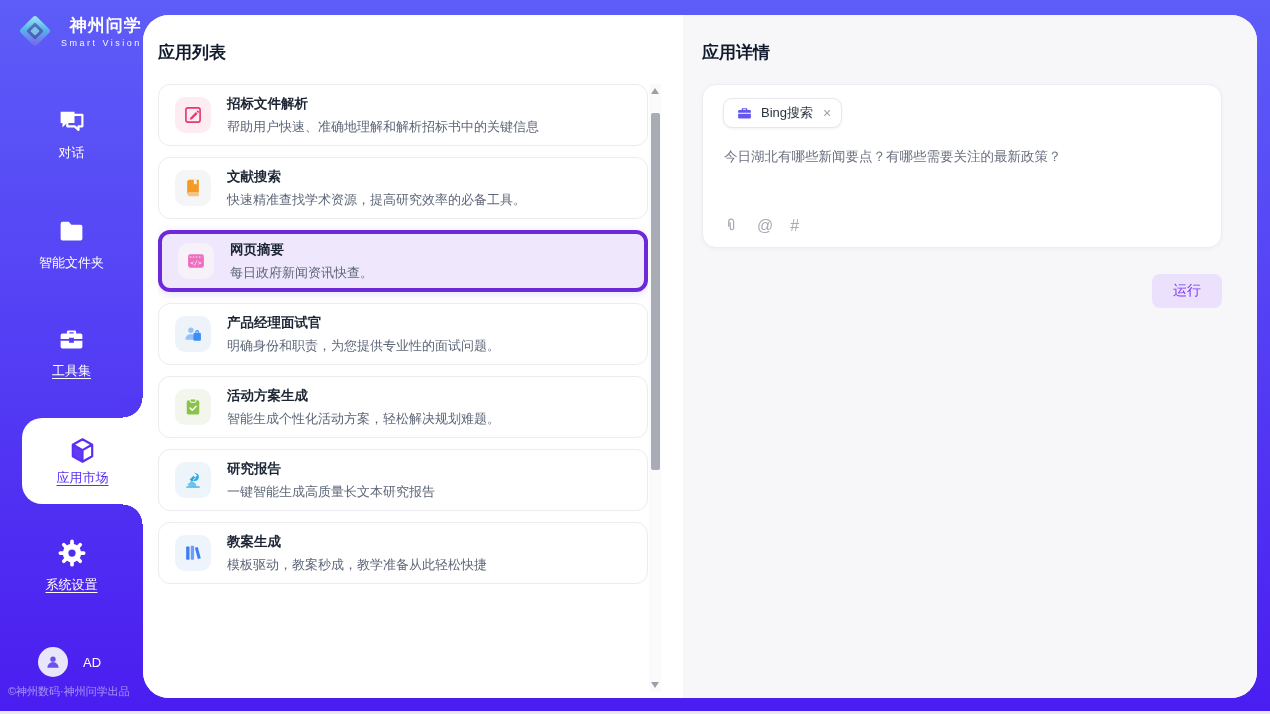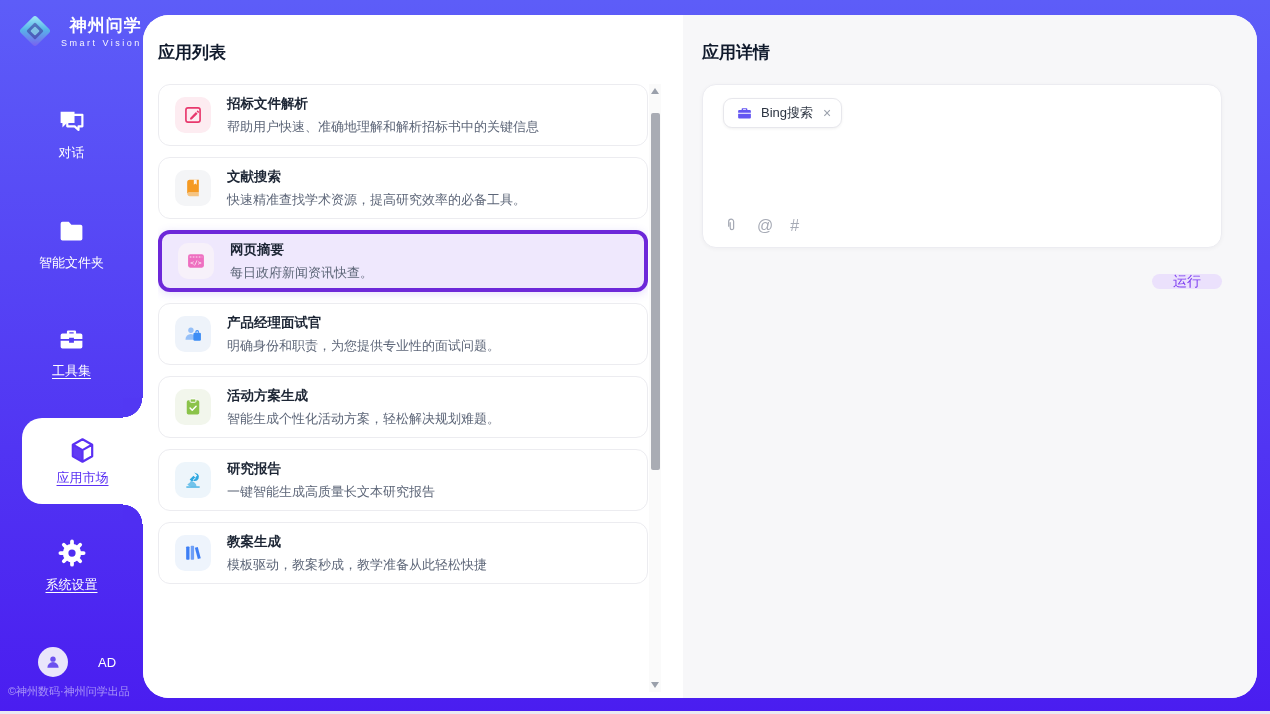--- a/index.html
+++ b/index.html
@@ -33,21 +33,21 @@
   .nav-item.active {
     left:22px; width:121px; height:86px; justify-content:center; gap:3px;
     background:#fff; border-radius:20px 0 0 20px; color:#5a30f3;
   }
   .nav-item.active::before, .nav-item.active::after {
     content:""; position:absolute; right:0; width:20px; height:20px;
   }
   .nav-item.active::before { top:-20px;  background:radial-gradient(circle 20px at 0 0,   #5238f3 0 19px,#fff 19.5px); }
   .nav-item.active::after  { bottom:-20px; background:radial-gradient(circle 20px at 0 100%,#4f2ef2 0 19px,#fff 19.5px); }
 
-  .user-row { position:absolute; left:38px; top:647px; display:flex; align-items:center; gap:30px; color:#fff; cursor:pointer; }
+  .user-row { position:absolute; left:38px; top:647px; display:flex; align-items:center; gap:15px; color:#fff; cursor:pointer; }
   .avatar { width:30px; height:30px; border-radius:50%; background:#e9e5fb; display:flex; align-items:center; justify-content:center; color:#6b50ef; }
   .user-initials { font-size:13px; }
   .copyright { position:absolute; left:8px; top:684px; font-size:11px; color:rgba(255,255,255,.5); white-space:nowrap; }
 
   
   .main {
     position:absolute; left:143px; top:15px; right:13px; bottom:16px;
     background:#fff; border-radius:26px; overflow:hidden; display:flex;
   }
   .bottom-line { position:absolute; left:0; right:0; bottom:0; height:3px; background:#e9e9f3; }
@@ -86,21 +86,21 @@
   }
   .chip-icon { color:#6456f2; display:flex; }
   .chip-label { font-size:13px; color:#2b3340; }
   .chip-close { color:#9aa0ab; font-size:14px; padding-left:2px; cursor:pointer; }
   .prompt { position:absolute; left:21px; top:62px; right:20px; font-size:13.5px; color:#6b7080; line-height:1.5; }
   .composer-icons { position:absolute; left:20px; bottom:13px; display:flex; align-items:center; gap:17px; color:#a6aab5; }
   .composer-icons .txt-ic { font-size:16px; line-height:1; cursor:pointer; }
   .composer-icons .svg-ic { display:flex; cursor:pointer; }
   .run-row { display:flex; justify-content:flex-end; margin-top:26px; }
   .run-btn {
-    min-width:52px; height:15px; padding:0 21px; background:#ebe1fc; color:#7c3bf0;
+    min-width:52px; height:34px; padding:0 21px; background:#ebe1fc; color:#7c3bf0;
     border:none; border-radius:8px; font-size:14px; display:flex; align-items:center;
     justify-content:center; cursor:pointer; font-family:inherit;
   }
 </style>
 </head>
 <body>
 
 <div class="sidebar">
   <div class="brand">
     <span>
@@ -298,20 +298,21 @@
     <div class="detail-card">
       <div class="chip">
         <span class="chip-icon">
           <svg viewBox="0 0 24 24" width="17" height="17">
               <path fill="currentColor" d="M9 4.5h6a1 1 0 0 1 1 1V7h3.5A1.5 1.5 0 0 1 21 8.5V11H3V8.5A1.5 1.5 0 0 1 4.5 7H8V5.5a1 1 0 0 1 1-1zm1 2.5h4V6h-4v1zM3 12.5h18v5a1.5 1.5 0 0 1-1.5 1.5h-15A1.5 1.5 0 0 1 3 17.5z"></path>
             </svg>
         </span>
         <span class="chip-label">Bing搜索</span>
         <span class="chip-close">×</span>
       </div>
+      <div class="prompt">今日湖北有哪些新闻要点？有哪些需要关注的最新政策？</div>
       <div class="composer-icons" id="composer">
           <span class="svg-ic">
             <svg viewBox="0 0 24 24" width="17" height="17">
               <path fill="none" stroke="currentColor" stroke-width="1.7" stroke-linecap="round" d="M8 13V6.5a3.5 3.5 0 0 1 7 0v9a2.4 2.4 0 0 1-4.8 0V8"></path>
             </svg>
           </span>
           <span class="txt-ic">@</span>
           <span class="txt-ic">#</span>
         </div>
     </div>

